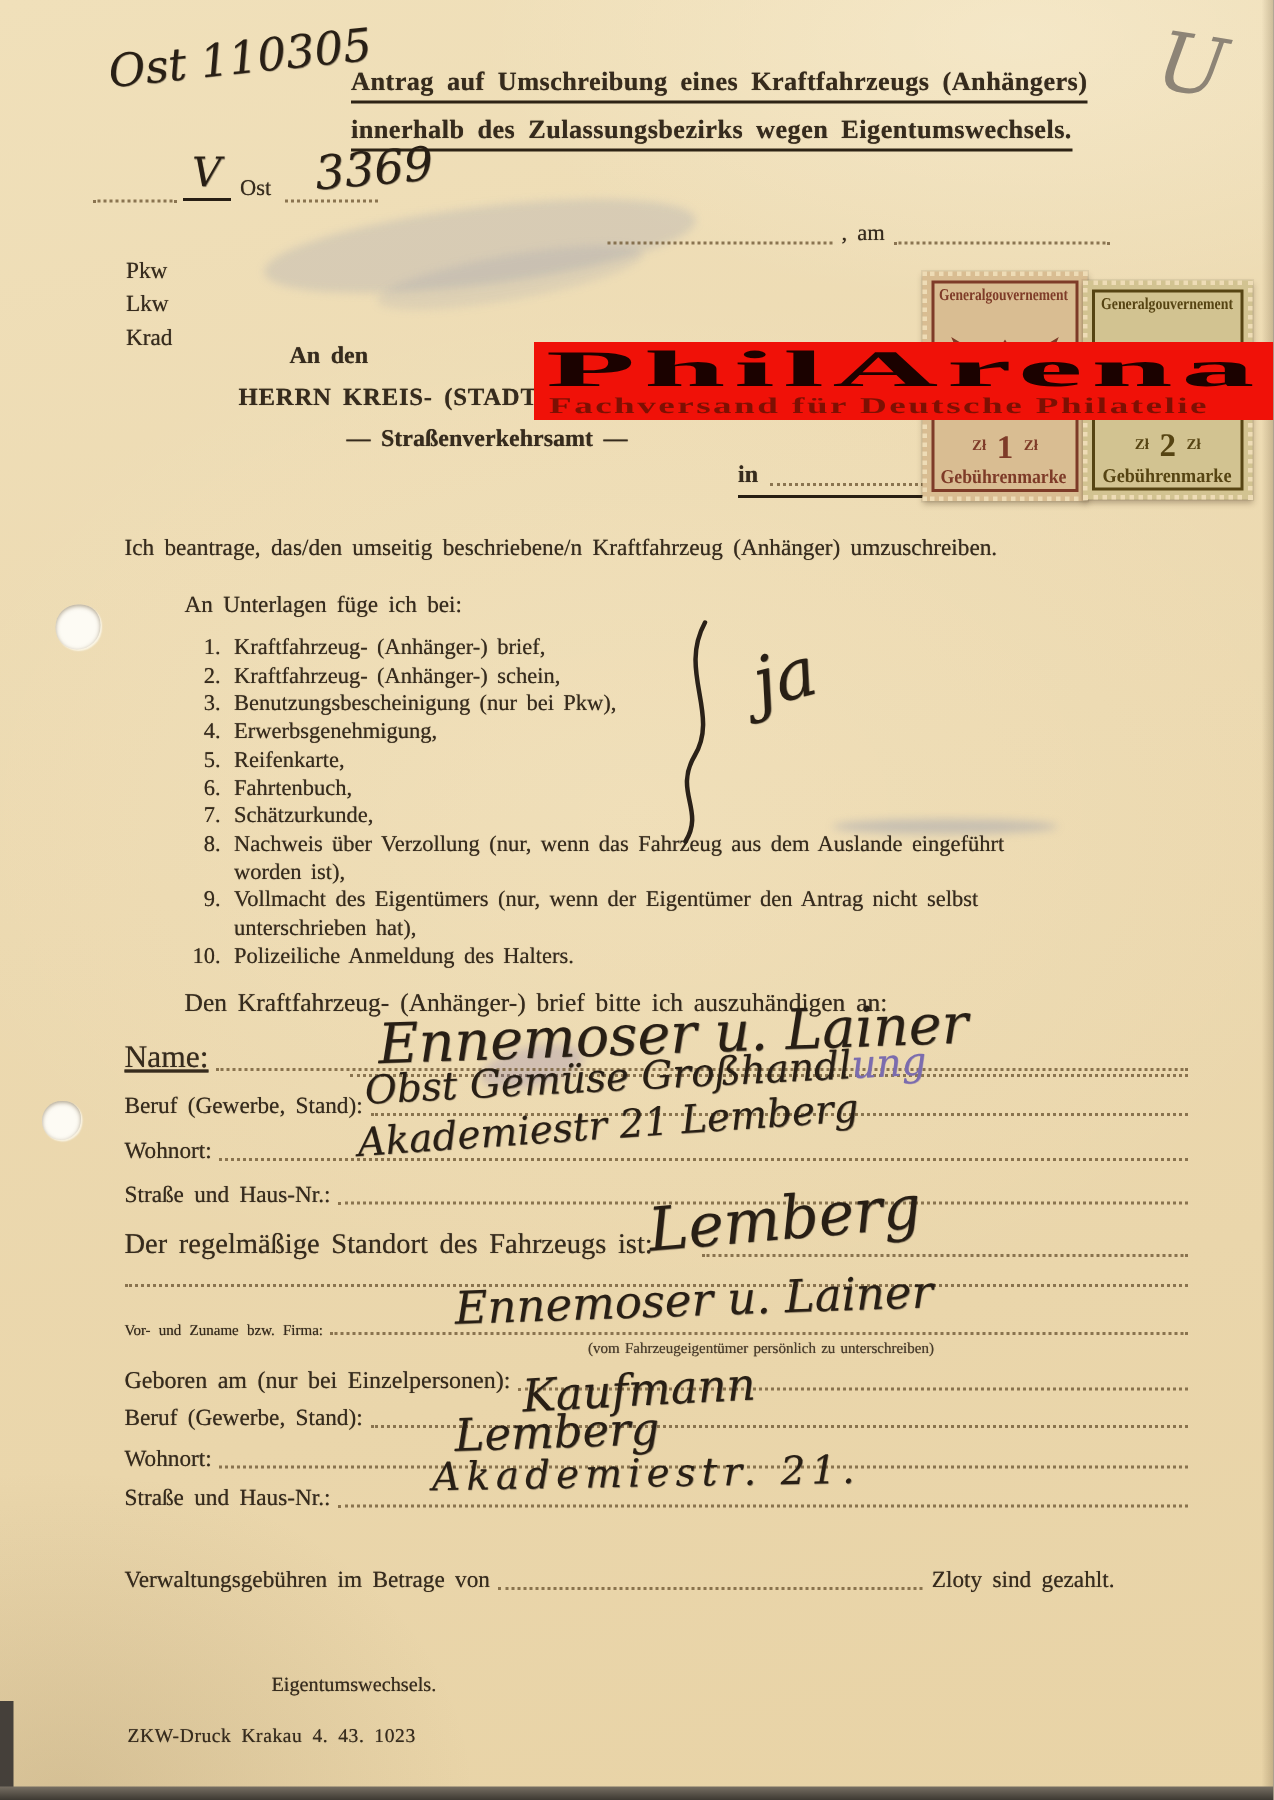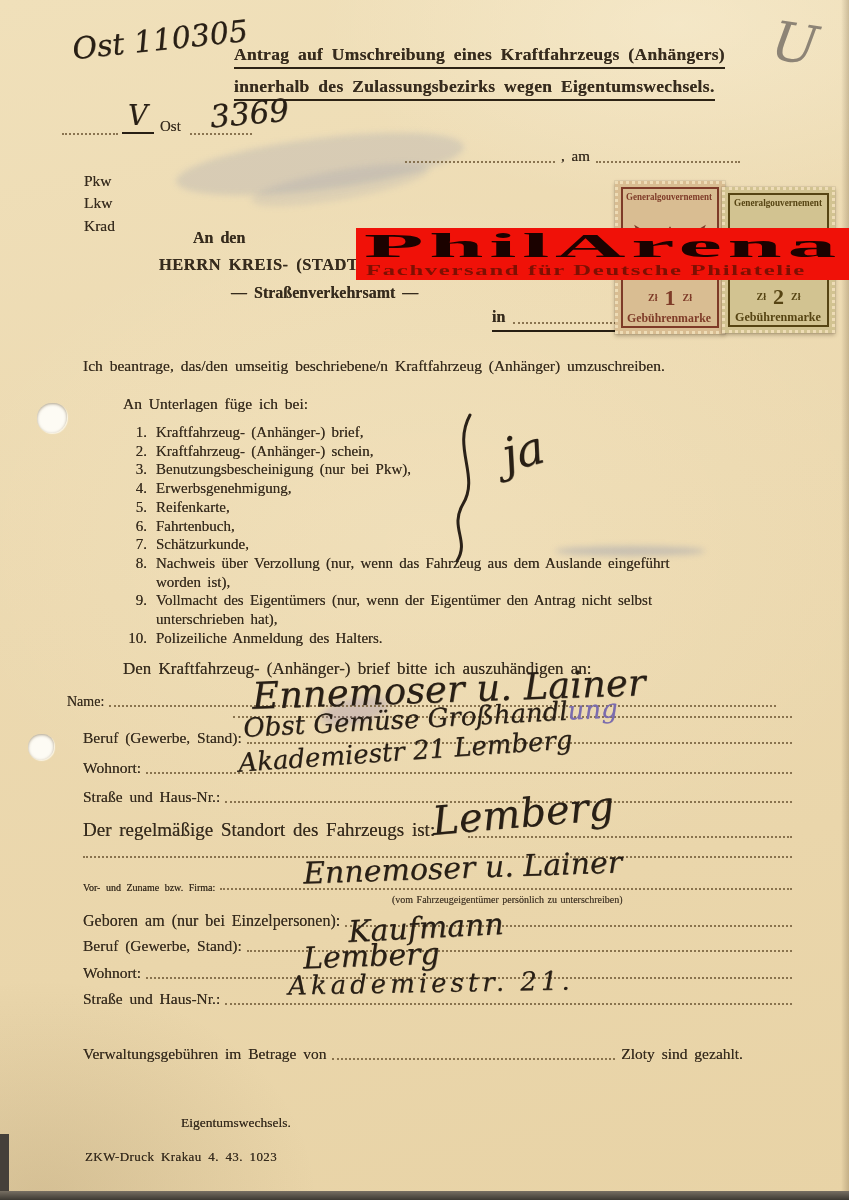--- a/index.html
+++ b/index.html
@@ -201,21 +201,21 @@
       </div>
   </div>
 
   <svg class="abs" style="left:438px; top:412px; z-index:4;" width="48" height="152" viewBox="0 0 48 152">
     <path d="M32 3 C14 36 42 64 25 92 C11 116 32 128 19 149" fill="none" stroke="#2a2118" stroke-width="3" stroke-linecap="round"></path>
   </svg>
   <div class="abs hw" style="left:502px; top:424px; font-size:46px; transform:rotate(-14deg);">ja</div>
 
   <div class="abs print" style="left:123px; top:659px; font-size:17px;">Den Kraftfahrzeug- (Anhänger-) brief bitte ich auszuhändigen an:</div>
 
-  <div class="abs frow print" style="left:67px; top:692px; width:709px; font-size:14px;">
+  <div class="abs frow print" style="left:83px; top:692px; width:709px; font-size:21px;text-decoration:underline;">
     <span class="lbl">Name:</span>
       <span class="dots"></span>
   </div>
   <div class="abs dots" style="left:233px; top:703px; width:559px;"></div>
   <div class="abs frow print" style="left:83px; top:729px; width:709px; font-size:15.5px;">
     <span class="lbl">Beruf (Gewerbe, Stand):</span>
       <span class="dots"></span>
   </div>
   <div class="abs frow print" style="left:83px; top:759px; width:709px; font-size:15.5px;">
     <span class="lbl">Wohnort:</span>

